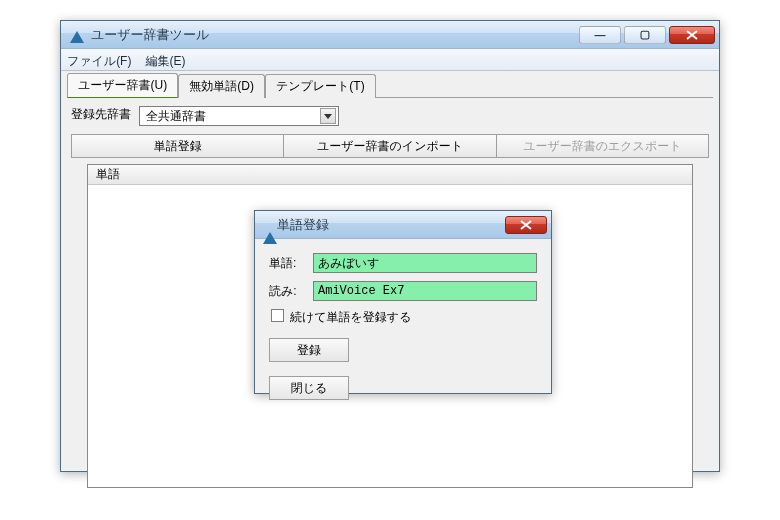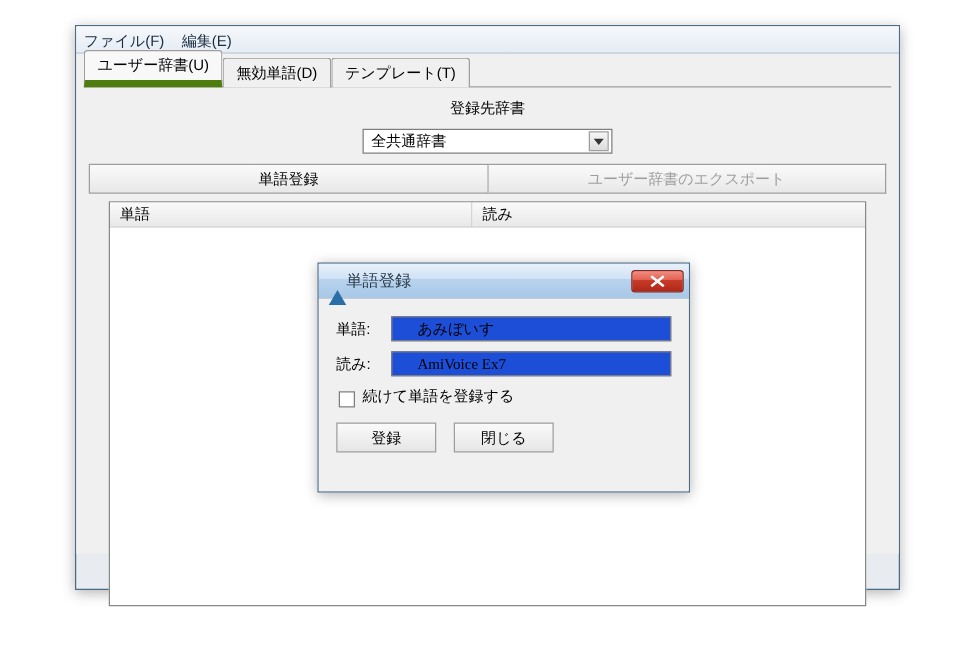--- a/index.html
+++ b/index.html
@@ -95,32 +95,31 @@
     background: #f0f0f0;
     margin-right: 0px;
     border-top-left-radius: 3px;
     border-top-right-radius: 3px;
     position: relative;
     top: 1px;
     cursor: default;
   }
   .tab.active {
     background: #f8f8f8;
-    border-bottom: 6px solid #4d7c0f;
+    border-bottom: 1px solid #4d7c0f;
     z-index: 2;
   }
   .tab-rule {
     border-top: 1px solid #9e9e9e;
     margin: 0 2px;
   }
   .form-row {
-    display: flex; align-items: center;
+    display: flex; 
     padding: 8px 6px;
     gap: 8px;
-    flex-direction: column;
   }
   .form-row label { font-size: 12px; }
   .select-mock {
     width: 200px; height: 20px;
     border: 1px solid #7d7d7d;
     background: #fff;
     display: flex; align-items: center; justify-content: space-between;
     padding: 0 2px 0 6px;
     font-size: 12px;
   }
@@ -194,37 +193,37 @@
   }
   .dlg-row label {
     width: 38px;
     text-align: left;
     font-size: 12px;
   }
   .dlg-row input[type=text] {
     flex: 1;
     height: 20px;
     border: 1px solid #7d7d7d;
-    background: #1d4ed8;
-    padding: 0 20px;
-    font-size: 12px;
-    font-family: Liberation Serif, serif;
+    background: #86efac;
+    padding: 0 4px;
+    font-size: 12px;
+    font-family: Liberation Mono, monospace;
   }
   .chk-row {
-    display: flex; align-items: flex-end; gap: 6px;
+    display: flex; align-items: flex-start; gap: 6px;
     padding-left: 2px;
     margin-bottom: 12px;
   }
   .chk {
     width: 13px; height: 13px;
     border: 1px solid #7d7d7d;
     background: #fff;
   }
   .dlg-btns {
-    display: flex; justify-content: flex-start; gap: 14px;
+    display: flex; justify-content: flex-end; gap: 14px; flex-direction: column;
   }
   .dlg-btn {
     width: 80px; height: 24px;
     border: 1px solid #9e9e9e;
     background: linear-gradient(to bottom, #fafafa, #e6e6e6);
     display: flex; align-items: center; justify-content: center;
     font-size: 12px;
     cursor: pointer;
   }
   .dialog-titlebar {
@@ -243,20 +242,40 @@
     background: linear-gradient(to bottom, #f18d82 0%, #e06050 45%, #c83a28 46%, #b02818 100%);
     display: flex; align-items: center; justify-content: center;
     cursor: pointer;
   }
   .close-sm svg { width: 12px; height: 10px; }
 </style>
 </head>
 <body>
 
 <div class="window main-window">
+  <div class="titlebar">
+    <span class="app-icon">
+        <span class="tri-icon"></span>
+      </span>
+    <span class="title-text">ユーザー辞書ツール</span>
+    <span class="spacer"></span>
+    <div class="win-btns">
+      <div class="win-btn">
+          <span class="glyph">—</span>
+        </div>
+      <div class="win-btn">
+          <span class="glyph">▢</span>
+        </div>
+      <div class="win-btn close">
+        <svg viewBox="0 0 12 10">
+            <path d="M1 1 L11 9 M11 1 L1 9" stroke="#fff" stroke-width="2" fill="none"></path>
+          </svg>
+      </div>
+    </div>
+  </div>
   <div class="menubar">
     <span>ファイル(F)</span>
     <span>編集(E)</span>
   </div>
   <div class="client">
     <div class="tabs-row">
       <div class="tab active"><span>ユーザー辞書(U)</span></div>
       <div class="tab"><span>無効単語(D)</span></div>
       <div class="tab"><span>テンプレート(T)</span></div>
     </div>
@@ -267,31 +286,31 @@
         <span>全共通辞書</span>
         <span class="dd-btn">
             <span class="chev-down"></span>
           </span>
       </div>
     </div>
     <div class="btn-row">
       <div class="flat-btn">
           <span>単語登録</span>
         </div>
+      <div class="flat-btn">
+          <span>ユーザー辞書のインポート</span>
+        </div>
       <div class="flat-btn disabled">
           <span>ユーザー辞書のエクスポート</span>
         </div>
     </div>
     <div class="list-panel">
       <div class="list-header">
         <div class="col">
             <span>単語</span>
-          </div>
-        <div class="col">
-            <span>読み</span>
           </div>
       </div>
       <div class="list-body"></div>
     </div>
   </div>
 </div>
 
 <div class="window dialog">
   <div class="dialog-titlebar">
     <span class="app-icon"><span class="tri-icon"></span></span>

